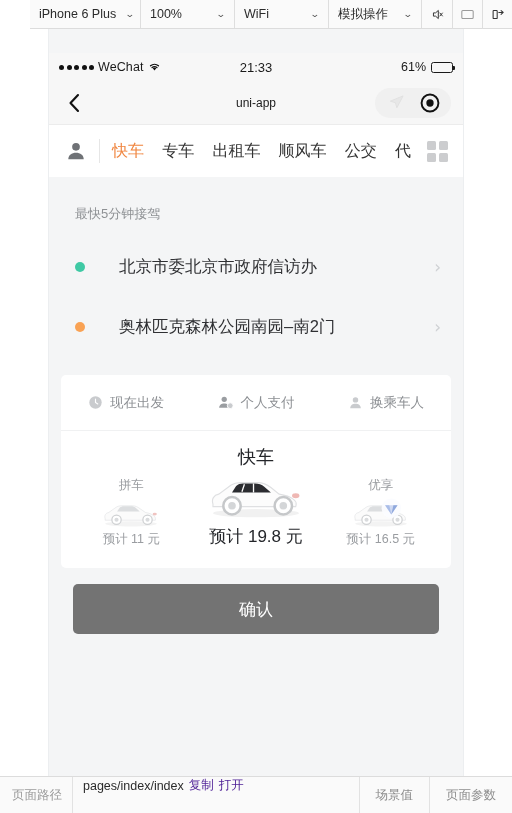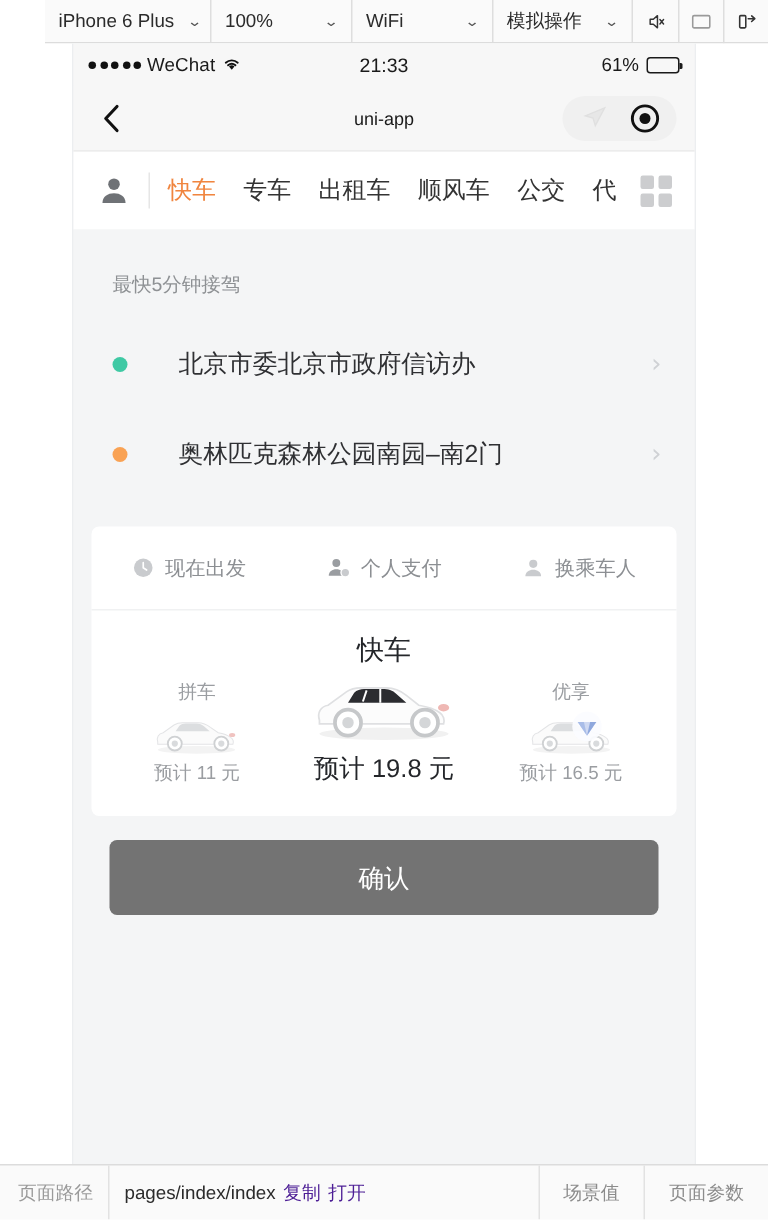--- a/index.html
+++ b/index.html
@@ -79,20 +79,21 @@
 
   
   .status-bar {
     height: 28px;
     background: #f7f7f7;
     display: flex;
     align-items: center;
     padding: 0 10px;
     font-size: 12.5px;
     color: #1a1a1a;
+    margin-top: 24px;
   }
   .sb-left { display: flex; align-items: center; gap: 4px; flex: 1; }
   .sig-dots { display: flex; gap: 2.5px; align-items: center; }
   .sig-dots i { width: 5px; height: 5px; background: #111; border-radius: 50%; display: block; }
   .sb-carrier { letter-spacing: .1px; }
   .sb-center { flex: 0 0 auto; font-size: 13px; }
   .sb-right { flex: 1; display: flex; align-items: center; justify-content: flex-end; gap: 5px; }
   .batt {
     width: 22px; height: 11px;
     border: 1.2px solid #1a1a1a;
@@ -293,21 +294,21 @@
     cursor: pointer;
   }
 
   
   .bottom-bar {
     height: 37px;
     min-height: 32px;
     background: #fafafa;
     border-top: 1px solid #dcdcdc;
     display: flex;
-    align-items: center;
+    align-items: flex-start;
     font-size: 12.5px;
   }
   .bb-label {
     color: #9a9a9a;
     padding: 0 10px 0 12px;
     border-right: 1px solid #e2e2e2;
     line-height: 31px;
     height: 100%;
     display: flex;
     align-items: center;

